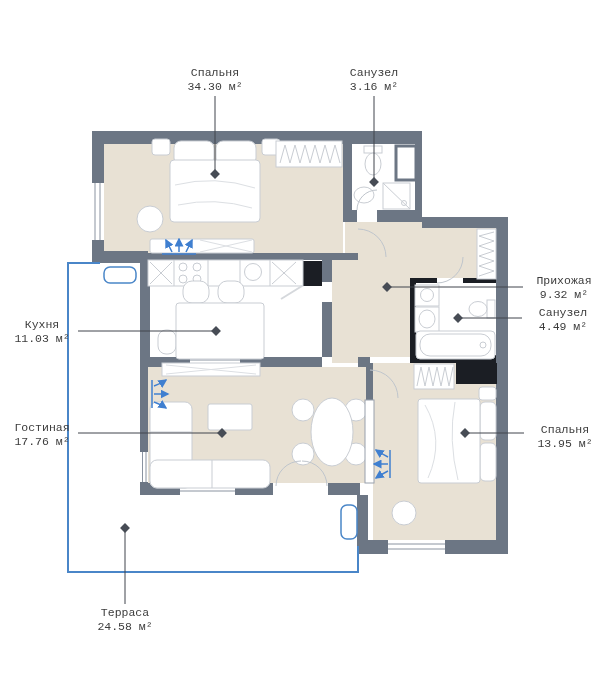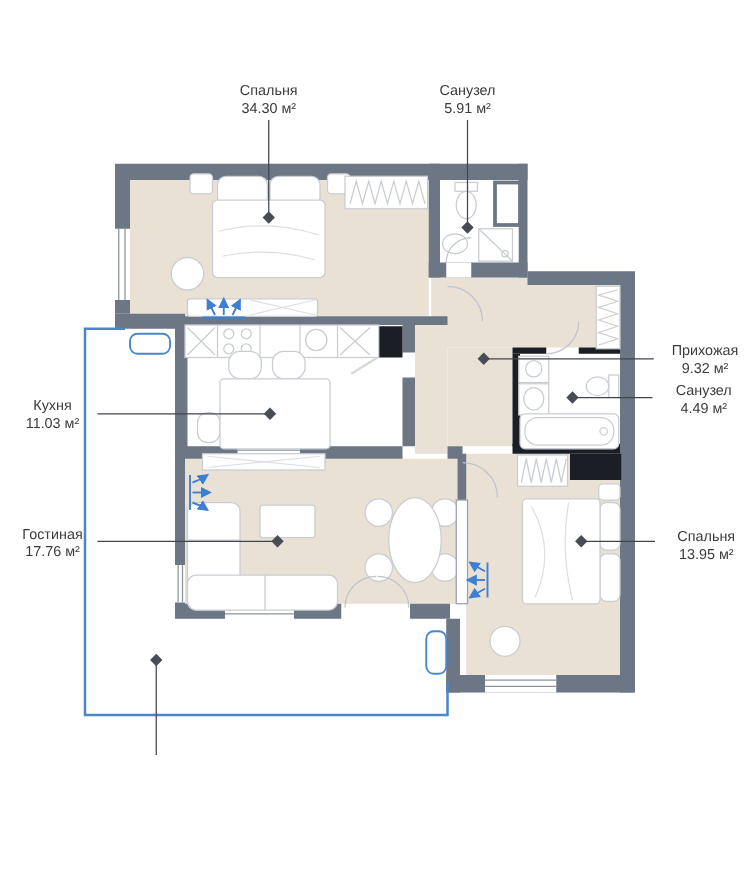--- a/index.html
+++ b/index.html
@@ -1,21 +1,21 @@
 <!DOCTYPE html>
 <html style="--wall: #6c7684; --wallDark: #1b1e24; --floor: #e8e1d4; --blue: #4a86c8; --ink: #40444d; --furn: #c9cdd3; --frame: #8a93a0; --text: #3c3c3c; --bg: #ffffff;"><head>
 <meta charset="utf-8">
 <style>
   :root{
     --wall:#6c7684; --wallDark:#1b1e24; --floor:#e8e1d4; --blue:#4a86c8;
     --ink:#40444d; --furn:#c9cdd3; --frame:#8a93a0; --text:#3c3c3c; --bg:#ffffff;
   }
   html,body{margin:0;padding:0;background:var(--bg);}
   #stage{position:relative;width:600px;height:700px;background:var(--bg);overflow:hidden;
-         font-family:Liberation Sans, sans-serif;}
+         font-family:Liberation Mono, monospace;}
   svg{position:absolute;left:0;top:0;}
   .wall{fill:var(--wall);}
   .wallD{fill:var(--wallDark);}
   .floor{fill:var(--floor);}
   .wht{fill:#ffffff;}
   .furn{fill:#ffffff;stroke:var(--furn);stroke-width:1;}
   .fline{stroke:var(--furn);fill:none;stroke-width:1;}
   .soft{stroke:#dcdfe3;fill:none;stroke-width:1;}
   .frm{stroke:var(--frame);stroke-width:1;}
   .arc{stroke:#bfc5cc;stroke-width:1;fill:none;}
@@ -250,21 +250,21 @@
     <rect class="dot" x="121.5" y="524.5" width="7" height="7" transform="rotate(45 125 528)"></rect>
   </g>
 </svg>
 
 <div class="room-label" style="left:170px;top:66px;">
   <div>Спальня</div>
   <div>34.30 м²</div>
 </div>
 <div class="room-label" style="left:329px;top:66px;">
   <div>Санузел</div>
-  <div>5.91 м²</div>
+  <div>3.16 м²</div>
 </div>
 <div class="room-label" style="left:519px;top:274px;">
   <div>Прихожая</div>
   <div>9.32 м²</div>
 </div>
 <div class="room-label" style="left:518px;top:306px;">
   <div>Санузел</div>
   <div>4.49 м²</div>
 </div>
 <div class="room-label" style="left:-3px;top:318px;">
@@ -272,14 +272,18 @@
   <div>11.03 м²</div>
 </div>
 <div class="room-label" style="left:-3px;top:421px;">
   <div>Гостиная</div>
   <div>17.76 м²</div>
 </div>
 <div class="room-label" style="left:520px;top:423px;">
   <div>Спальня</div>
   <div>13.95 м²</div>
 </div>
+<div class="room-label" style="left:80px;top:606px;">
+  <div>Терраса</div>
+  <div>24.58 м²</div>
+</div>
 
 </div>
 
 </body></html>

